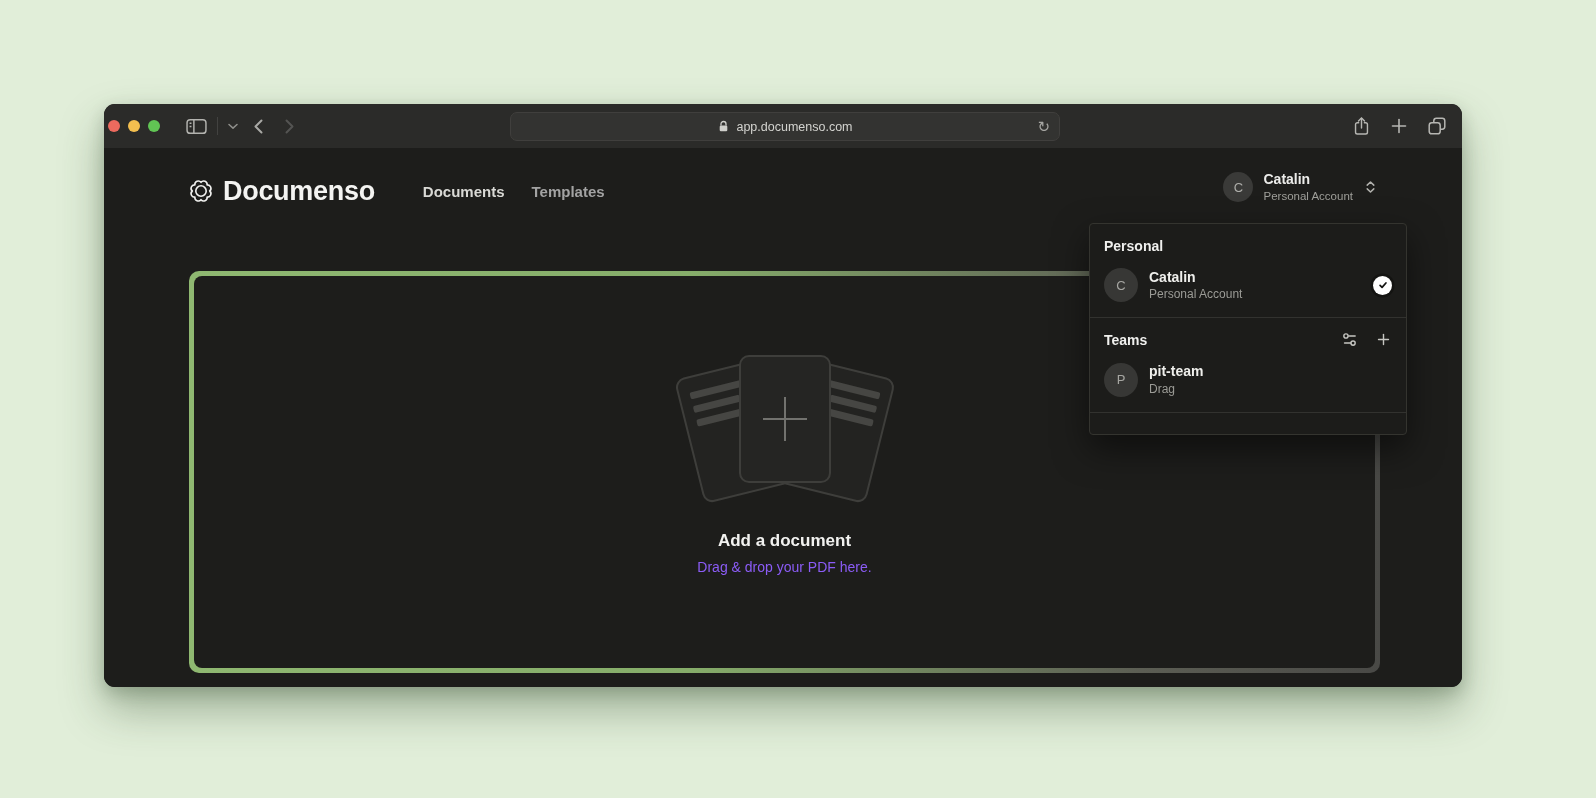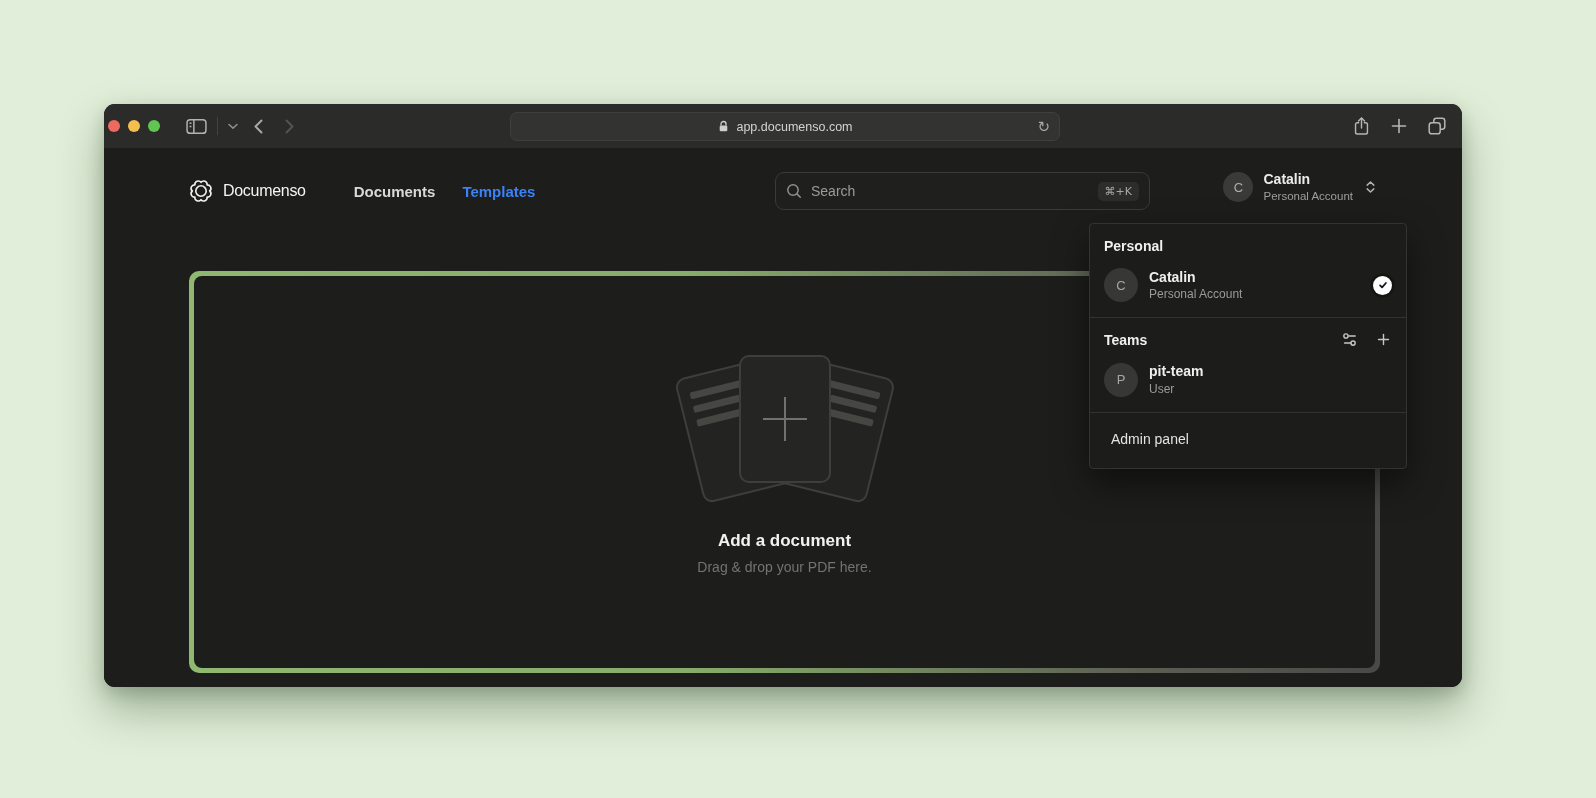--- a/index.html
+++ b/index.html
@@ -45,23 +45,23 @@
   .refresh { position:absolute; right:9px; top:50%; transform:translateY(-50%);
     color:#a5a5a1; font-size:15px; font-family:"DejaVu Sans", sans-serif; line-height:1; }
 
   .tb-right { position:absolute; right:16px; top:0; height:44px; display:flex; align-items:center; gap:21px; }
 
   
   .page { position:absolute; left:0; top:44px; right:0; bottom:0; background:#1d1d1b; }
 
   .app-header { position:absolute; left:84px; right:84px; top:20px; height:46px; display:flex; align-items:center; }
   .logo-group { display:flex; align-items:center; gap:9px; }
-  .brand { color:#f4f4f2; font-size:16px; font-weight:normal; letter-spacing:-0.3px; }
+  .brand { color:#f4f4f2; font-size:27px; font-weight:bold; letter-spacing:-0.3px; }
   .main-nav { display:flex; align-items:center; gap:27px; margin-left:48px; }
-  .nav-link { font-size:15px; font-weight:600; color:#3b82f6; text-decoration:none; cursor:default; }
+  .nav-link { font-size:15px; font-weight:600; color:#a3a3a3; text-decoration:none; cursor:default; }
   .nav-link.active { color:#d9d9d5; }
 
   .search {
     position:absolute; left:587px; top:4px; width:375px; height:38px;
     background:#1f1f1d; border:1px solid #3a3a37; border-radius:9px;
     display:flex; align-items:center; gap:9px; padding:0 10px;
   }
   .search-ph { color:#9c9c97; font-size:14px; }
   .kbd {
     margin-left:auto; background:#2d2d2b; color:#a8a8a3; border-radius:5px;
@@ -97,21 +97,21 @@
     display:flex; align-items:center; justify-content:center; }
   .bar { height:7px; border-radius:2px; background:#464643; margin:7px 10px 0; }
   .card .bar:first-child { margin-top:14px; }
   .card.left  .bar.short { width:55%; margin-right:auto; margin-left:10px; }
   .card.right .bar.short { width:55%; margin-left:auto; margin-right:10px; }
   .plus-glyph { position:relative; width:44px; height:44px; }
   .plus-glyph::before, .plus-glyph::after { content:""; position:absolute; background:#72726e; }
   .plus-glyph::before { left:0; top:21px; width:44px; height:2px; }
   .plus-glyph::after  { left:21px; top:0; width:2px; height:44px; }
   .dz-title { color:#f2f2f0; font-size:17px; font-weight:bold; }
-  .dz-sub   { color:#737373; font-size:14px; margin-top:8px; }
+  .dz-sub   { color:#8b5cf6; font-size:14px; margin-top:8px; }
 
   
   .dropdown {
     position:absolute; left:985px; top:75px; width:318px; z-index:20;
     background:#1c1c1a; border:1px solid #34342f; border-radius:4px;
     box-shadow:0 14px 34px rgba(0,0,0,.5); padding:12px;
   }
   .dd-section-label { color:#f0f0ee; font-size:14px; font-weight:bold; padding:2px 2px 8px; }
   .dd-row { display:flex; align-items:center; gap:11px; padding:6px 2px; border-radius:7px; }
   .dd-avatar {
@@ -235,30 +235,20 @@
           </svg>
         </span>
         <span class="brand">Documenso</span>
       </div>
 
       <nav class="main-nav">
         <a class="nav-link active">Documents</a>
         <a class="nav-link">Templates</a>
       </nav>
 
-      <div class="search">
-        <span>
-          <svg width="16" height="16" viewBox="0 0 16 16" fill="none" stroke="#8f8f8a" stroke-width="1.5" stroke-linecap="round">
-            <circle cx="7" cy="7" r="5.2"></circle>
-            <line x1="10.9" y1="10.9" x2="14.3" y2="14.3"></line>
-          </svg>
-        </span>
-        <span class="search-ph">Search</span>
-        <span class="kbd">⌘+K</span>
-      </div>
 
       <div class="account">
         <div class="avatar">C</div>
         <div>
           <div class="acct-name">Catalin</div>
           <div class="acct-sub">Personal Account</div>
         </div>
         <span>
           <svg width="15" height="16" viewBox="0 0 16 16" fill="none" stroke="#b0b0ac" stroke-width="1.6" stroke-linecap="round" stroke-linejoin="round">
             <path d="M4.5 6 L8 2.6 L11.5 6"></path>
@@ -329,23 +319,22 @@
               </svg>
             </span>
           </button>
         </span>
       </div>
 
       <div class="dd-row">
         <div class="dd-avatar">P</div>
         <div>
           <div class="dd-name">pit-team</div>
-          <div class="dd-sub">User</div>
+          <div class="dd-sub">Drag</div>
         </div>
       </div>
 
       <hr class="dd-divider">
 
-      <div class="menu-item">Admin panel</div>
     </div>
 
   </div>
 </div>
 
 </body></html>

